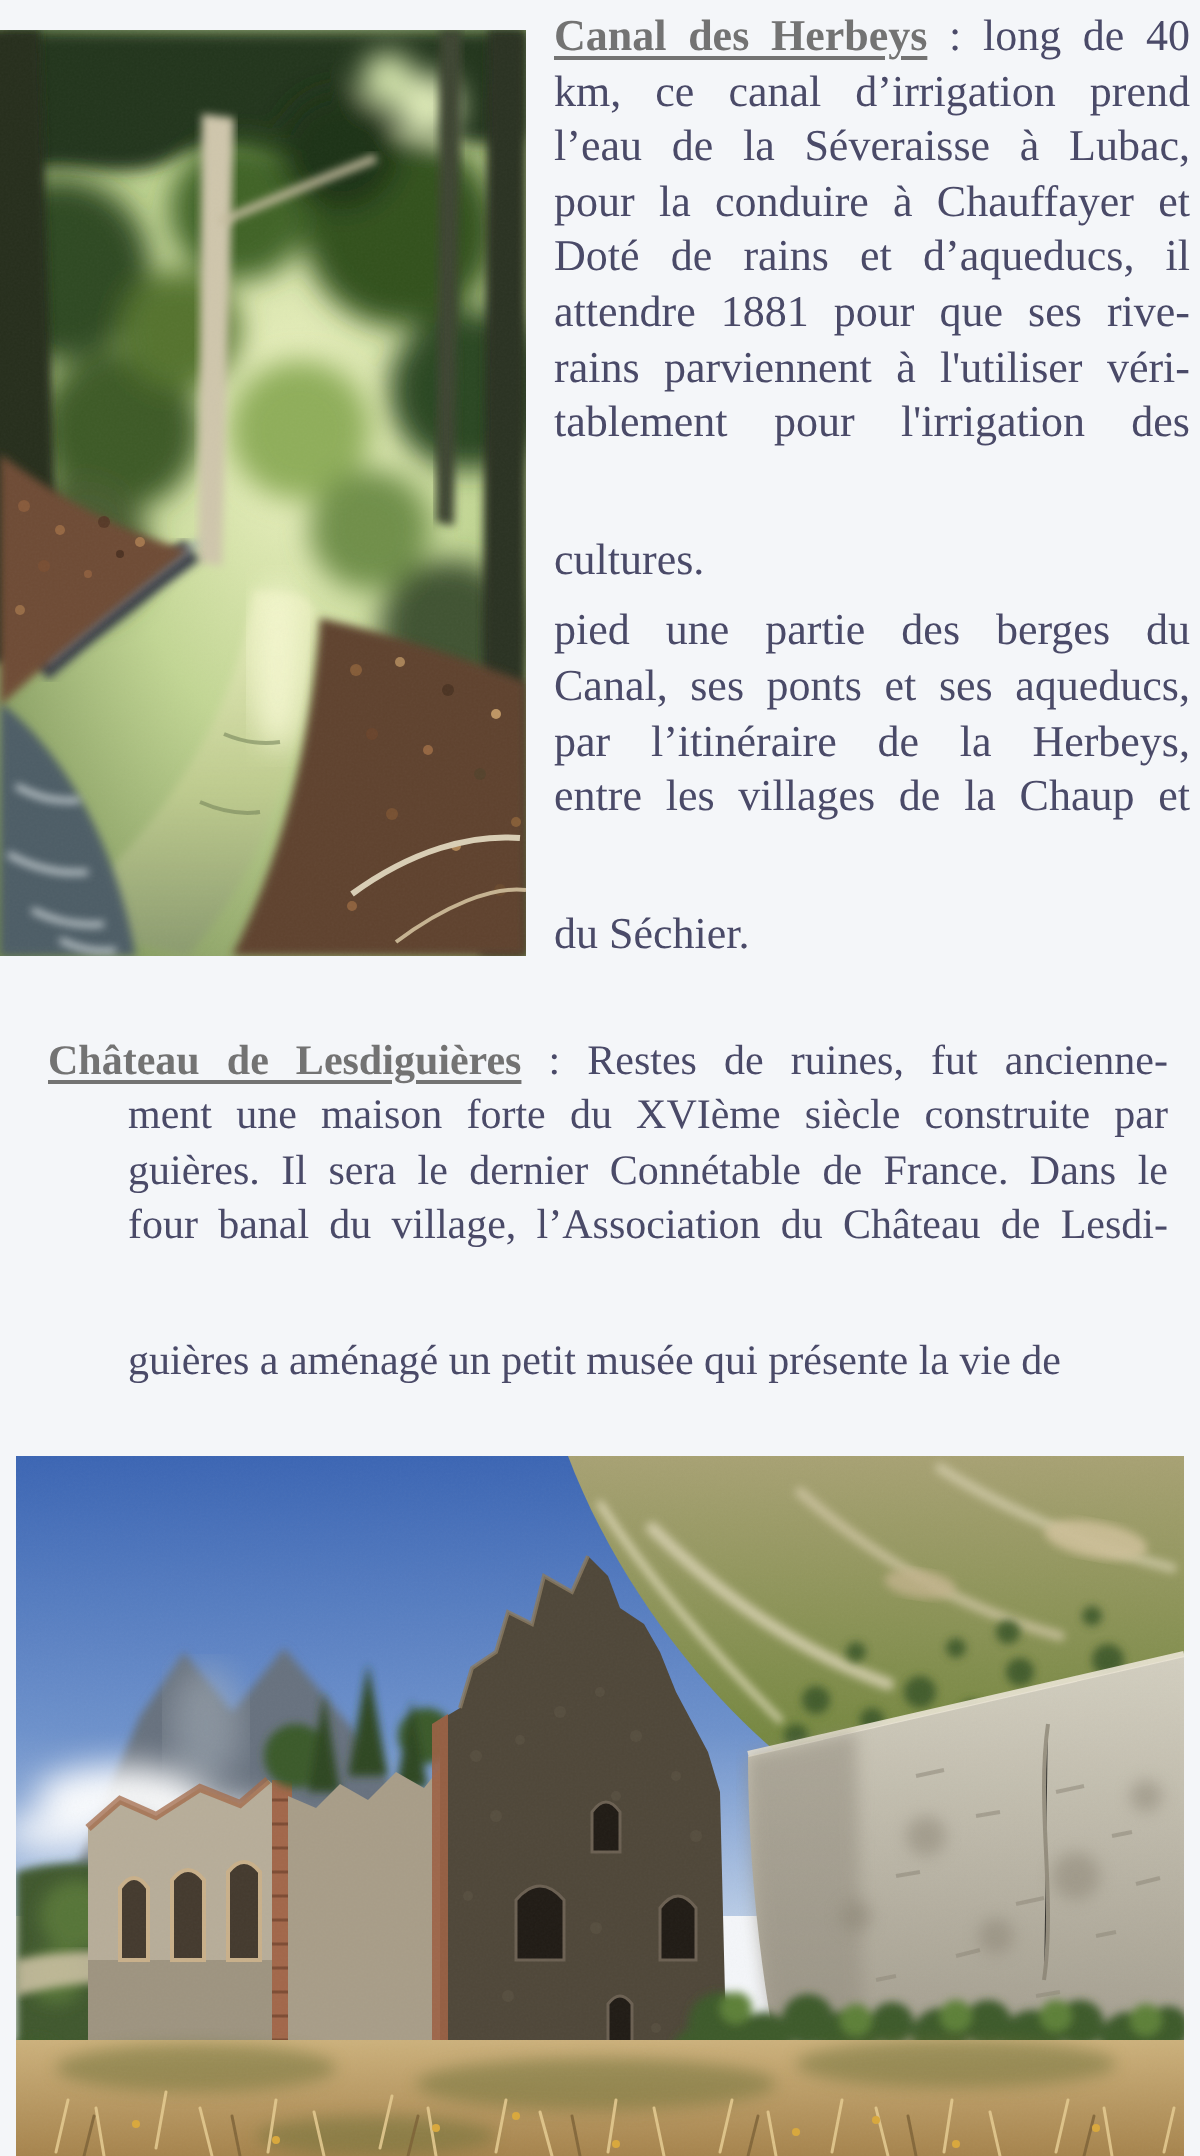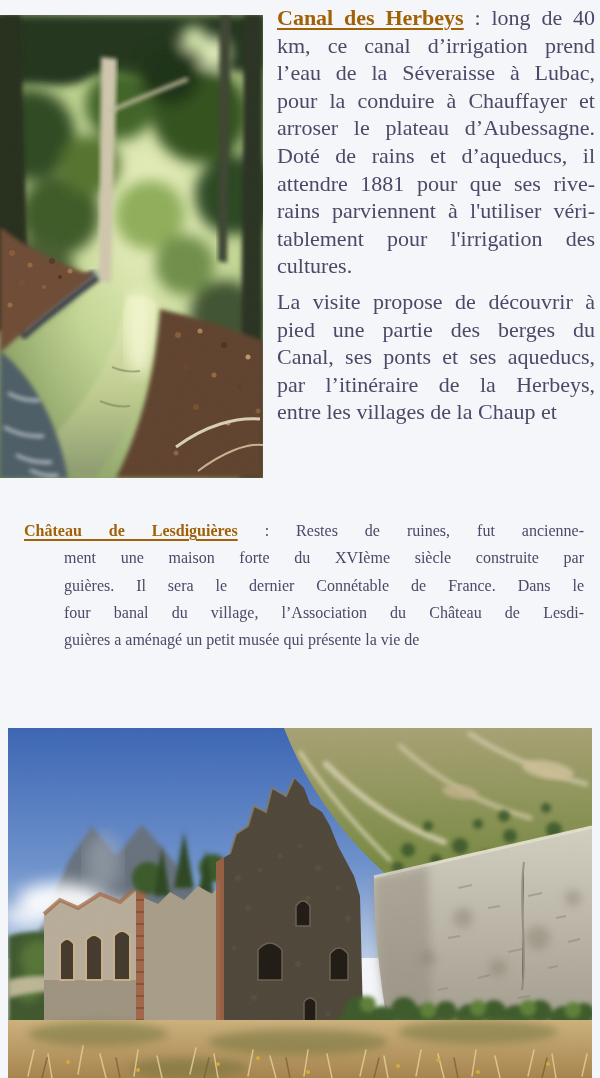--- a/index.html
+++ b/index.html
@@ -20,34 +20,34 @@
   
   .col-right{
     position:absolute;left:277px;top:4px;width:318px;
     font-size:22px;line-height:27.6px;
   }
   .line{
     text-align:justify;
     text-align-last:justify;
     white-space:nowrap;
   }
-  .lines .line:last-child{text-align-last:left;}
+  .lines .line:last-child{text-align-last:left;margin-top:41px;}
   .hd{
     font-weight:bold;
     text-decoration:underline;
     text-decoration-thickness:2px;
     text-underline-offset:3px;
-    color:#a16207;
+    color:#737373;
   }
   .para2{margin-top:8px;}
 
   
   .chateau{
     position:absolute;left:24px;top:517px;width:560px;
-    font-size:16px;line-height:27.3px;
+    font-size:21px;line-height:27.3px;
     padding-left:40px;box-sizing:border-box;
   }
   .chfirst{margin-left:-40px;}
 </style>
 </head>
 <body>
 
 <div class="page">
 
   <svg class="canal-photo" viewBox="0 0 263 463" preserveAspectRatio="none" role="img">
@@ -159,34 +159,33 @@
     <rect width="263" height="463" filter="url(#cgrain)" opacity="0.14"></rect>
   </svg>
 
   <div class="col-right">
     <div class="line"><span class="hd">Canal des Herbeys</span><span> : long de 40</span></div>
     <div class="lines">
 
     <div class="line">km, ce canal d’irrigation prend</div>
         <div class="line">l’eau de la Séveraisse à Lubac,</div>
         <div class="line">pour la conduire à Chauffayer et</div>
-        <div class="line">arroser le plateau d’Aubessagne.</div>
         <div class="line">Doté de rains et d’aqueducs, il</div>
         <div class="line">attendre 1881 pour que ses rive-</div>
         <div class="line">rains parviennent à l'utiliser véri-</div>
         <div class="line">tablement pour l'irrigation des</div>
         <div class="line">cultures.</div>
       </div>
     <div class="lines para2">
 
-    <div class="line">La visite propose de découvrir à</div>
         <div class="line">pied une partie des berges du</div>
         <div class="line">Canal, ses ponts et ses aqueducs,</div>
         <div class="line">par l’itinéraire de la Herbeys,</div>
         <div class="line">entre les villages de la Chaup et</div>
+        <div class="line">du Séchier.</div>
       </div>
   </div>
 
   <div class="chateau">
     <div class="line chfirst"><span class="hd">Château de Lesdiguières</span><span> : Restes de ruines, fut ancienne-</span></div>
     <div class="lines">
 
     <div class="line">ment une maison forte du XVIème siècle construite par</div>
         <div class="line">guières. Il sera le dernier Connétable de France. Dans le</div>
         <div class="line">four banal du village, l’Association du Château de Lesdi-</div>

